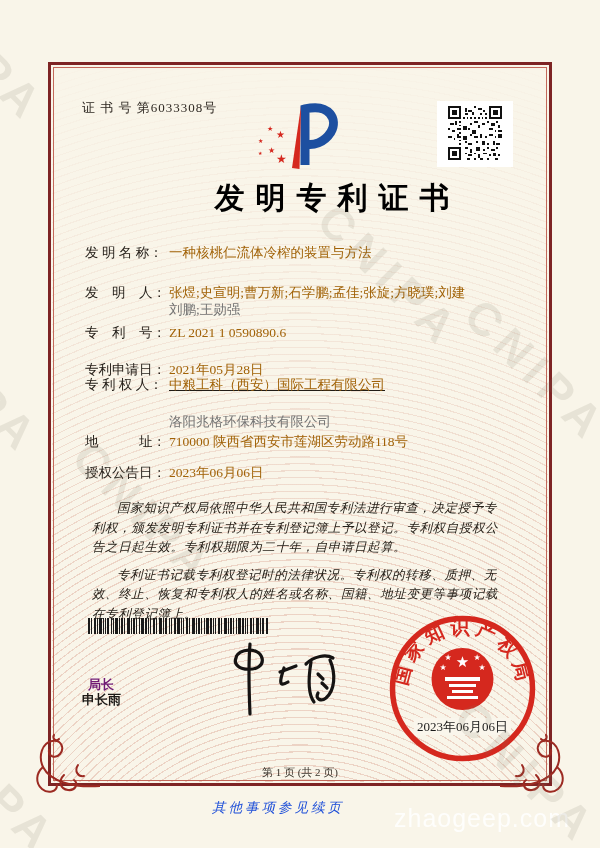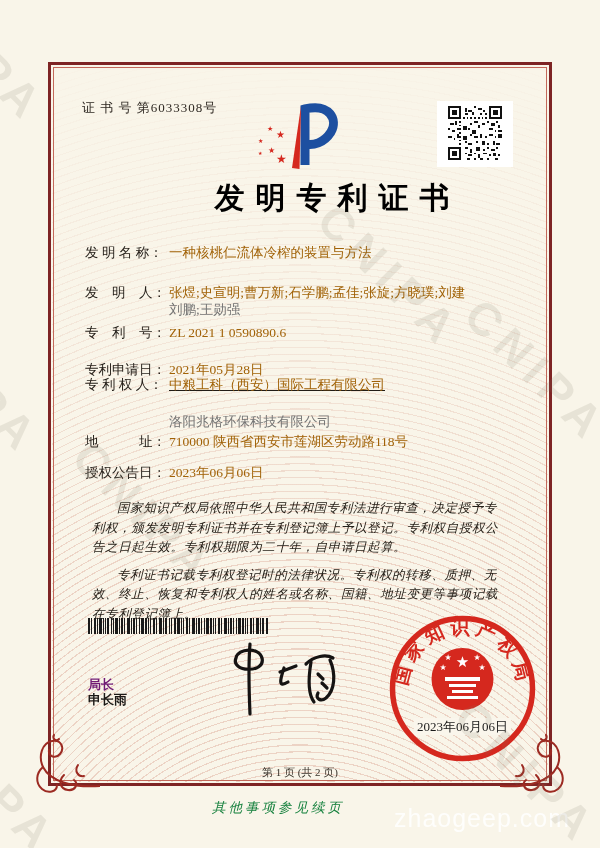--- a/index.html
+++ b/index.html
@@ -49,25 +49,25 @@
   .val{color:#a16207;}
   .val-cont{position:absolute; left:169px; font-size:13.5px; color:#737373; white-space:nowrap;}
   .row2{position:absolute; left:310px; font-size:13.5px; white-space:nowrap;}
   .paras{
     position:absolute; left:84px; top:491px; width:433px;
     font-size:12.5px; line-height:19.5px; font-style:italic; letter-spacing:0.6px; color:#262019;
   }
   .paras p{margin:8px; text-indent:2em;}
   .barcode{position:absolute; left:88px; top:618px;}
   .sig-title{position:absolute; left:88px; top:668px; font-family:"Liberation Sans","DejaVu Sans",sans-serif; font-weight:bold; font-size:13px; color:#701a75;margin-top:8px;}
-  .sig-name{position:absolute; left:88px; top:691px; font-family:"Liberation Sans","DejaVu Sans",sans-serif; font-weight:bold; font-size:13px; color:#1c1916;}
+  .sig-name{position:absolute; left:82px; top:691px; font-family:"Liberation Sans","DejaVu Sans",sans-serif; font-weight:bold; font-size:13px; color:#1c1916;}
   .signature{position:absolute; left:200px; top:638px;}
   .seal{position:absolute; left:389px; top:615px; z-index:4;}
   .page-num{position:absolute; left:48px; top:765px; width:504px; text-align:center; font-size:11px; color:#39322a;}
-  .footer-note{position:absolute; left:0; top:799px; width:556px; text-align:center; font-size:13.5px; font-style:italic; letter-spacing:3px; color:#15803d;}
+  .footer-note{position:absolute; left:0; top:799px; width:556px; text-align:center; font-size:13.5px; font-style:italic; letter-spacing:3px; color:#1d4ed8;}
   .site-wm{
     position:absolute; left:394px; top:804px; z-index:5;
     font-family:"Liberation Sans","DejaVu Sans",sans-serif;
     font-size:25px; color:rgba(255,255,255,0.85); letter-spacing:1px;
   }
   .flourish{position:absolute; z-index:2;}
   .flourish.right{transform:scaleX(-1);}
 </style>
 </head>
 <body>

